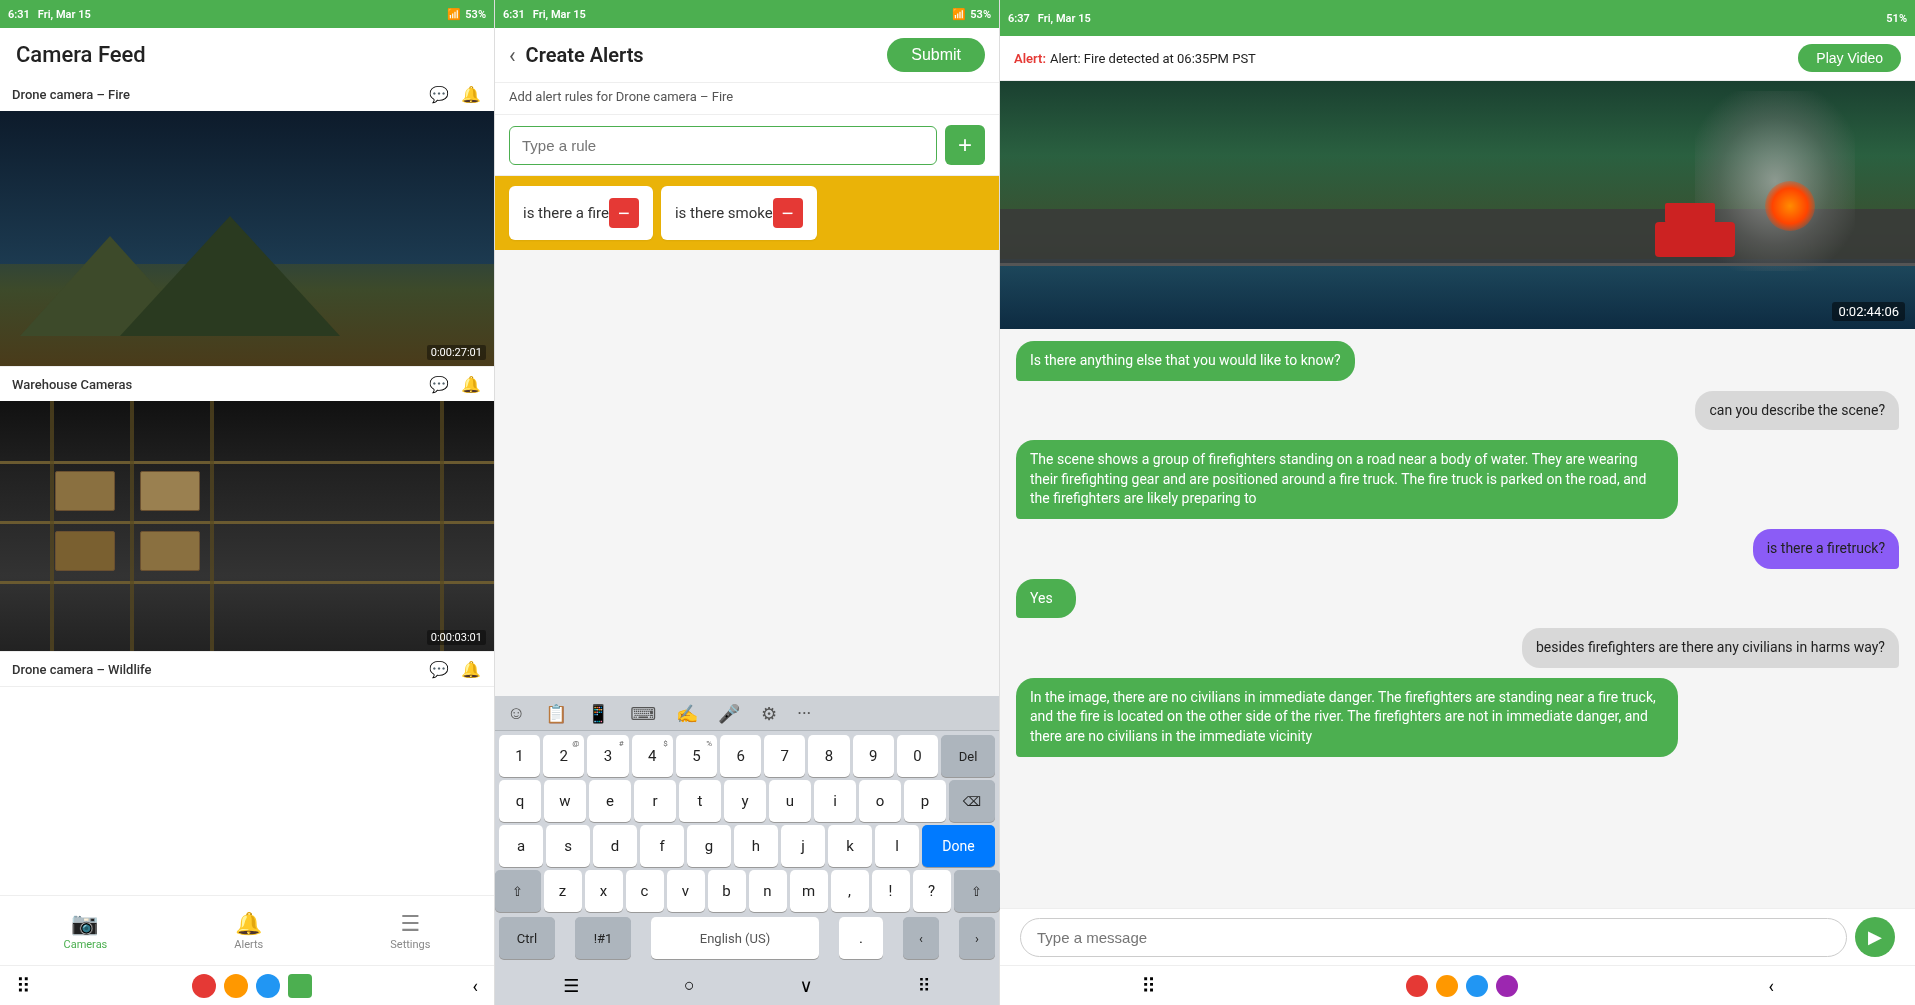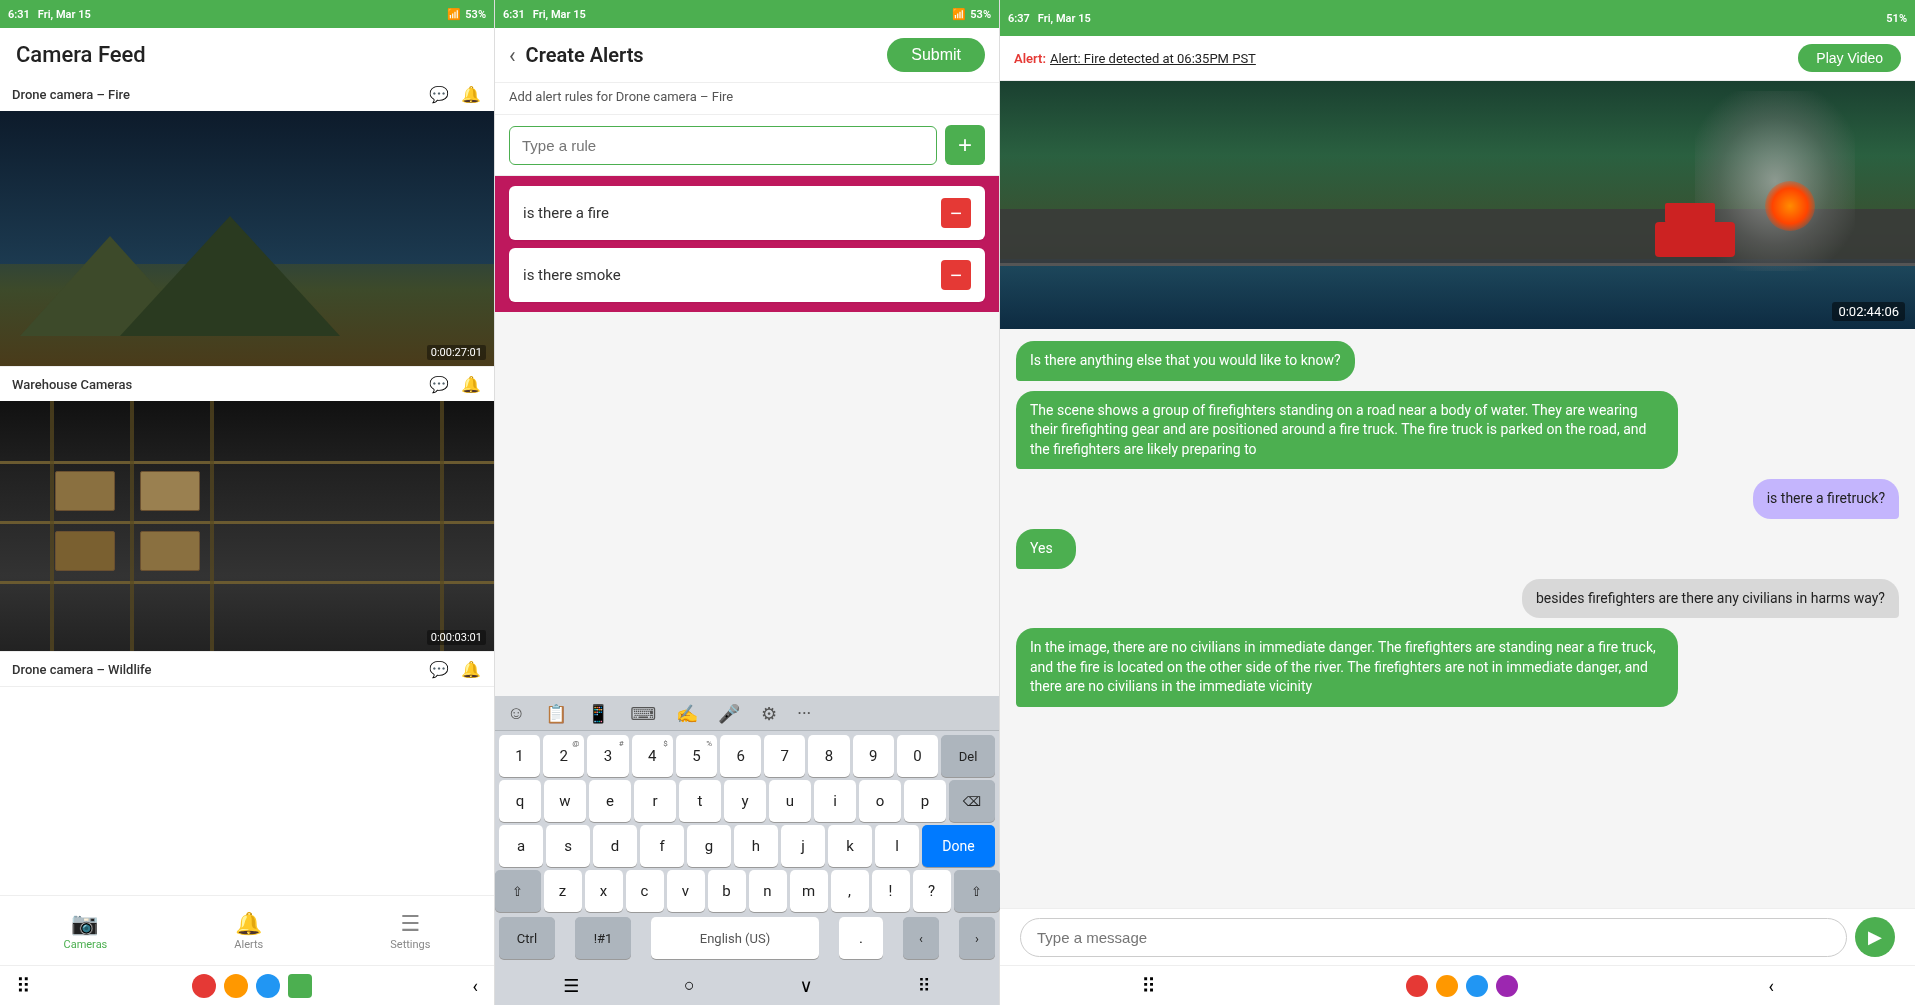--- a/index.html
+++ b/index.html
@@ -217,23 +217,22 @@
       font-size: 24px;
       display: flex;
       align-items: center;
       justify-content: center;
       cursor: pointer;
     }
 
     .rules-list {
       padding: 10px 14px;
       display: flex;
-      flex-direction: column;
       gap: 8px;
-      background: #be185d;
+      background: #eab308;
     }
     .rule-item {
       background: #fff;
       border-radius: 6px;
       padding: 12px 14px;
       display: flex;
       align-items: center;
       justify-content: space-between;
       font-size: 15px;
       color: #333;
@@ -753,21 +752,21 @@
       <span>6:37</span>
       <span>Fri, Mar 15</span>
     </span>
     <span class="status-bar-right">
       <span>51%</span>
     </span>
   </div>
   <div class="chat-alert-bar">
     <div style="display:flex;align-items:center;flex:1;overflow:hidden;">
       <span class="alert-badge">Alert:</span>
-      <span class="alert-text" style="white-space:nowrap;overflow:hidden;text-overflow:ellipsis;max-width:340px;text-decoration:underline;">Alert: Fire detected at 06:35PM PST</span>
+      <span class="alert-text" style="white-space:nowrap;overflow:hidden;text-overflow:ellipsis;max-width:340px;">Alert: Fire detected at 06:35PM PST</span>
     </div>
     <button class="play-video-btn">Play Video</button>
   </div>
 
   <div class="video-preview">
 
     <div style="position:absolute;top:0;left:0;right:0;bottom:0;background:linear-gradient(180deg,#1a4030 0%,#2a6040 30%,#3a5030 60%,#1a3020 100%);"></div>
 
     <div style="position:absolute;bottom:0;left:0;right:0;height:70px;background:linear-gradient(180deg,#1a4a6a,#0a2a4a);opacity:0.8;"></div>
 
@@ -779,22 +778,23 @@
 
     <div style="position:absolute;bottom:72px;right:180px;width:80px;height:35px;background:#cc2222;border-radius:4px;"></div>
     <div style="position:absolute;bottom:106px;right:200px;width:50px;height:20px;background:#cc2222;border-radius:2px;"></div>
 
     <div style="position:absolute;bottom:63px;left:0;right:0;height:3px;background:#555;"></div>
     <div class="video-preview-overlay">0:02:44:06</div>
   </div>
 
   <div class="chat-messages">
     <div class="msg-bubble msg-left">Is there anything else that you would like to know?</div>
+    <div class="msg-bubble msg-right" style="background:#d8d8d8;">can you describe the scene?</div>
     <div class="msg-bubble msg-left">The scene shows a group of firefighters standing on a road near a body of water. They are wearing their firefighting gear and are positioned around a fire truck. The fire truck is parked on the road, and the firefighters are likely preparing to</div>
-    <div class="msg-bubble msg-right" style="background:#c4b5fd;">is there a firetruck?</div>
+    <div class="msg-bubble msg-right" style="background:#8b5cf6;">is there a firetruck?</div>
     <div class="msg-bubble msg-yes">Yes</div>
     <div class="msg-bubble msg-right" style="background:#d8d8d8;">besides firefighters are there any civilians in harms way?</div>
     <div class="msg-bubble msg-left">In the image, there are no civilians in immediate danger. The firefighters are standing near a fire truck, and the fire is located on the other side of the river. The firefighters are not in immediate danger, and there are no civilians in the immediate vicinity</div>
   </div>
 
   <div class="chat-input-bar">
     <input class="chat-input" type="text" placeholder="Type a message" style="">
     <button class="send-btn">▶</button>
   </div>
   <div class="chat-system-nav">

